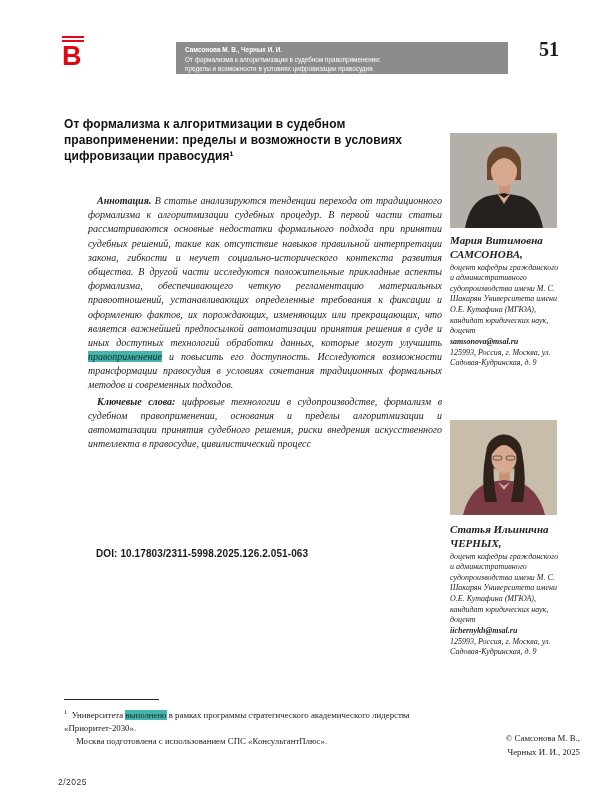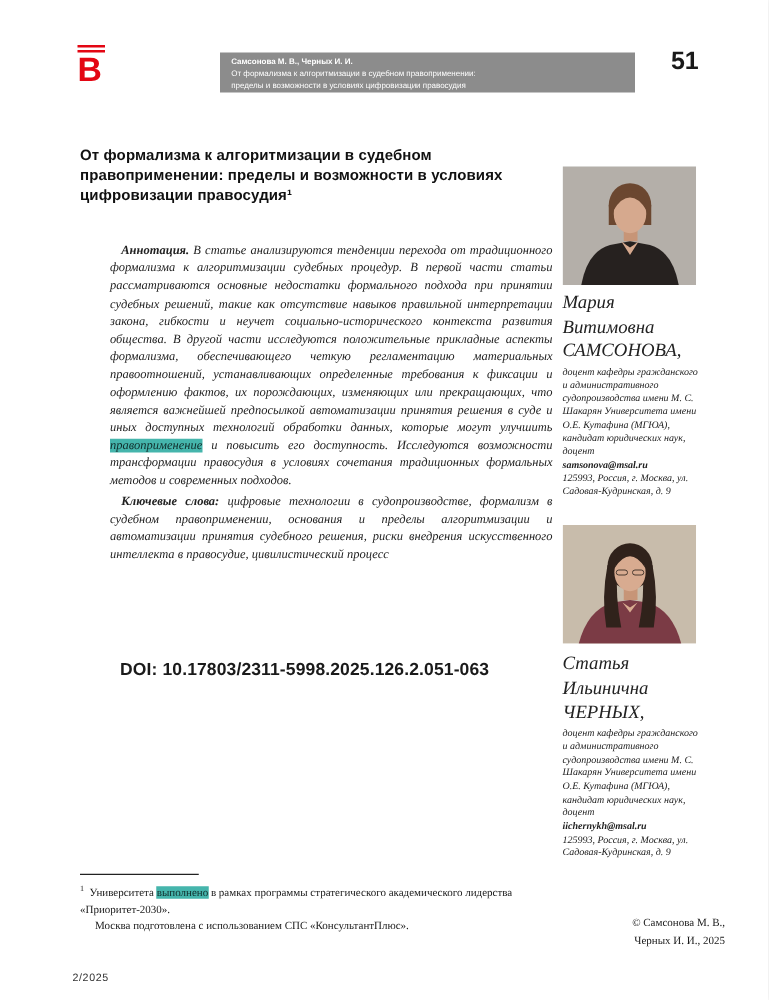--- a/index.html
+++ b/index.html
@@ -18,43 +18,43 @@
   .logo-row{display:flex;align-items:flex-start;gap:3px;}
   .logo-mark{color:var(--red);font-family:"Liberation Sans",sans-serif;font-weight:900;font-size:27px;line-height:.9;letter-spacing:-1px;}
   .logo-text{padding-top:1px;}
   .logo-l1{color:var(--red);font-family:"Liberation Sans",sans-serif;font-weight:800;font-size:12px;letter-spacing:1px;line-height:1.05;}
   .logo-l2{color:var(--red);font-family:"Liberation Sans",sans-serif;font-weight:700;font-size:7.6px;letter-spacing:.6px;line-height:1.2;}
   .logo-l3{color:#3a3a3a;font-family:"Liberation Sans",sans-serif;font-size:4.8px;letter-spacing:.2px;line-height:1.3;}
 
   .running-head{position:absolute;left:176px;top:42px;width:332px;height:32px;background:var(--bar);color:#ffffff;font-family:"Liberation Sans",sans-serif;font-size:6.4px;line-height:1.5;padding:3px 9px;}
   .rh-authors{font-weight:bold;}
 
-  .page-num{position:absolute;right:56px;top:38px;font-family:Liberation Sans, sans-serif;font-weight:bold;font-size:20px;}
+  .page-num{position:absolute;right:56px;top:38px;font-family:Liberation Serif, serif;font-weight:bold;font-size:20px;}
 
   
   .article-title{position:absolute;left:64px;top:116px;width:398px;font-family:"Liberation Sans",sans-serif;font-weight:700;font-size:12px;line-height:1.35;letter-spacing:.1px;color:#111;}
 
   .abstract-block{position:absolute;left:88px;top:194px;width:354px;font-style:italic;font-size:10px;line-height:1.42;text-align:justify;color:#222;}
   .abstract-block p{text-indent:9px;}
   .abstract-block .kw{margin-top:2px;}
   .lbl{font-weight:bold;}
   .hl{background:var(--hl);color:#102c2a;}
 
-  .doi{position:absolute;left:64px;top:527px;font-family:"Liberation Sans",sans-serif;font-weight:bold;font-size:14px;letter-spacing:.1px;padding-left:32px;}
+  .doi{position:absolute;left:64px;top:548px;font-family:"Liberation Sans",sans-serif;font-weight:bold;font-size:10px;letter-spacing:.1px;padding-left:32px;}
 
   
   .photo{position:absolute;left:450px;width:107px;height:95px;overflow:hidden;}
   .photo svg{display:block;width:100%;height:100%;}
   #photo1{top:133px;}
   #photo2{top:420px;}
 
   .author-info{position:absolute;left:450px;width:112px;font-style:italic;font-size:8px;line-height:1.33;color:#222;}
   #author1{top:233px;}
   #author2{top:522px;}
-  .author-name{font-weight:normal;font-size:15px;line-height:1.3;margin-bottom:1px;}
+  .author-name{font-weight:bold;font-size:11px;line-height:1.3;margin-bottom:1px;}
   .author-email{font-weight:bold;}
 
   
   .footnote-rule{position:absolute;left:64px;top:699px;width:95px;border:0;border-top:1px solid #222;}
   .footnote{position:absolute;left:64px;top:707px;width:378px;font-size:8.8px;line-height:1.5;color:#1a1a1a;}
   .footnote .fn1 sup{font-size:6.5px;}
   .footnote .fn2{text-indent:12px;}
 
   .copyright{position:absolute;left:476px;top:732px;width:104px;font-size:8.8px;line-height:1.55;text-align:right;}
 

